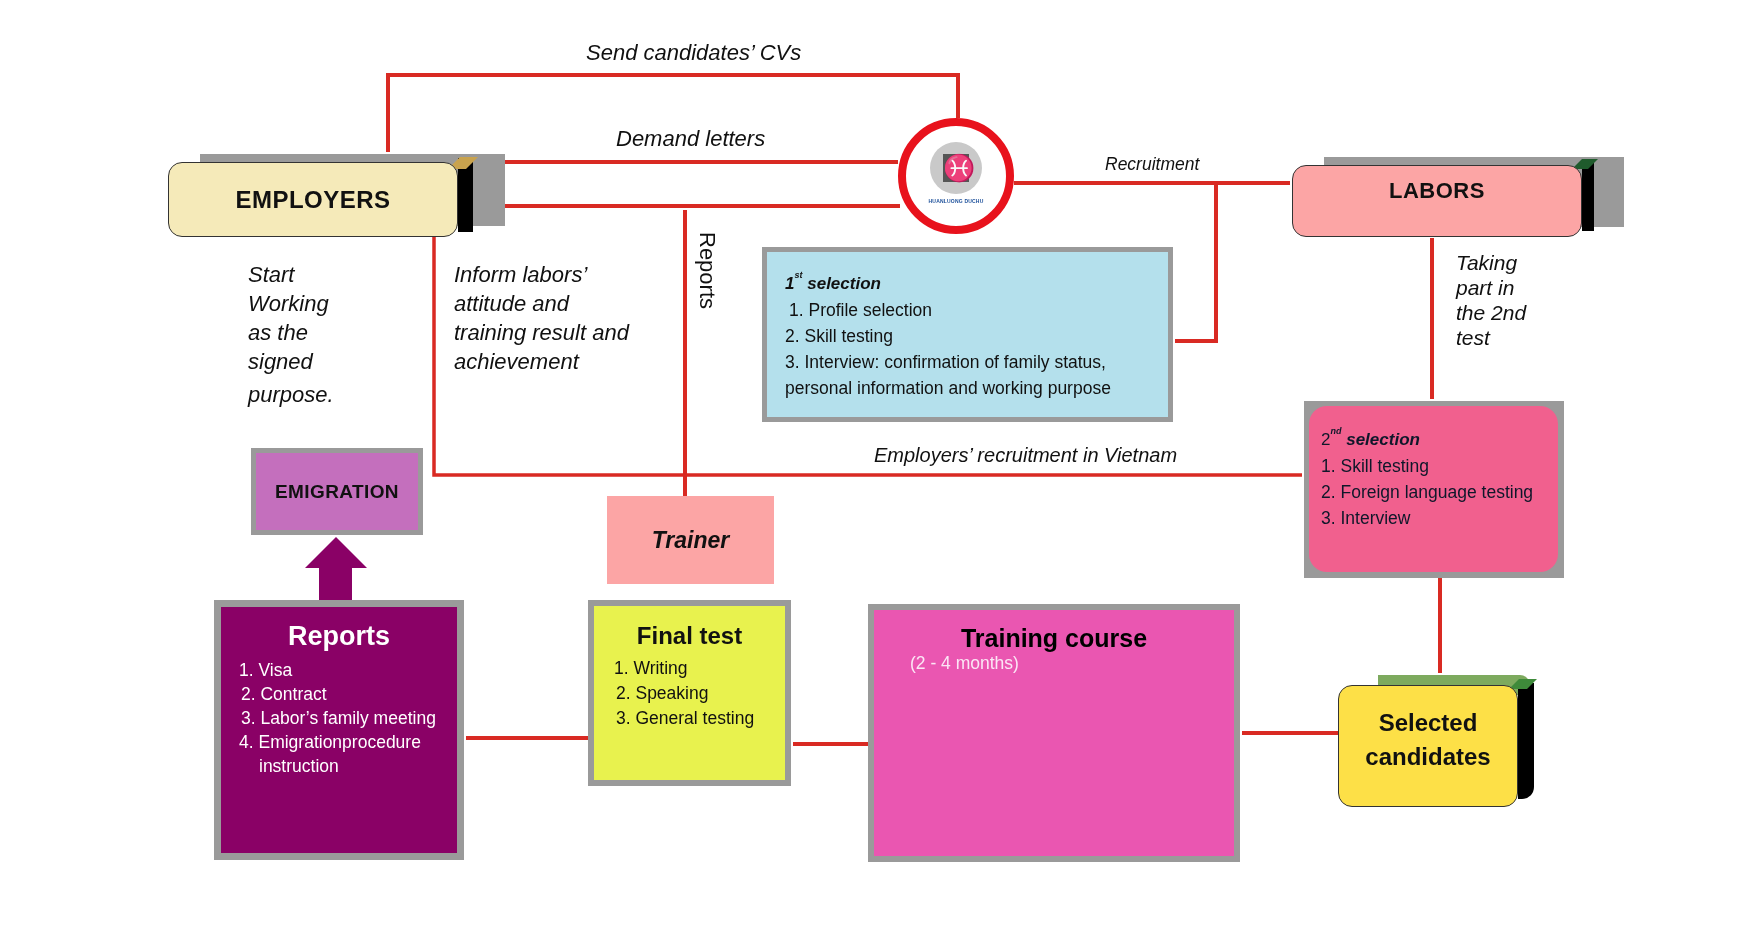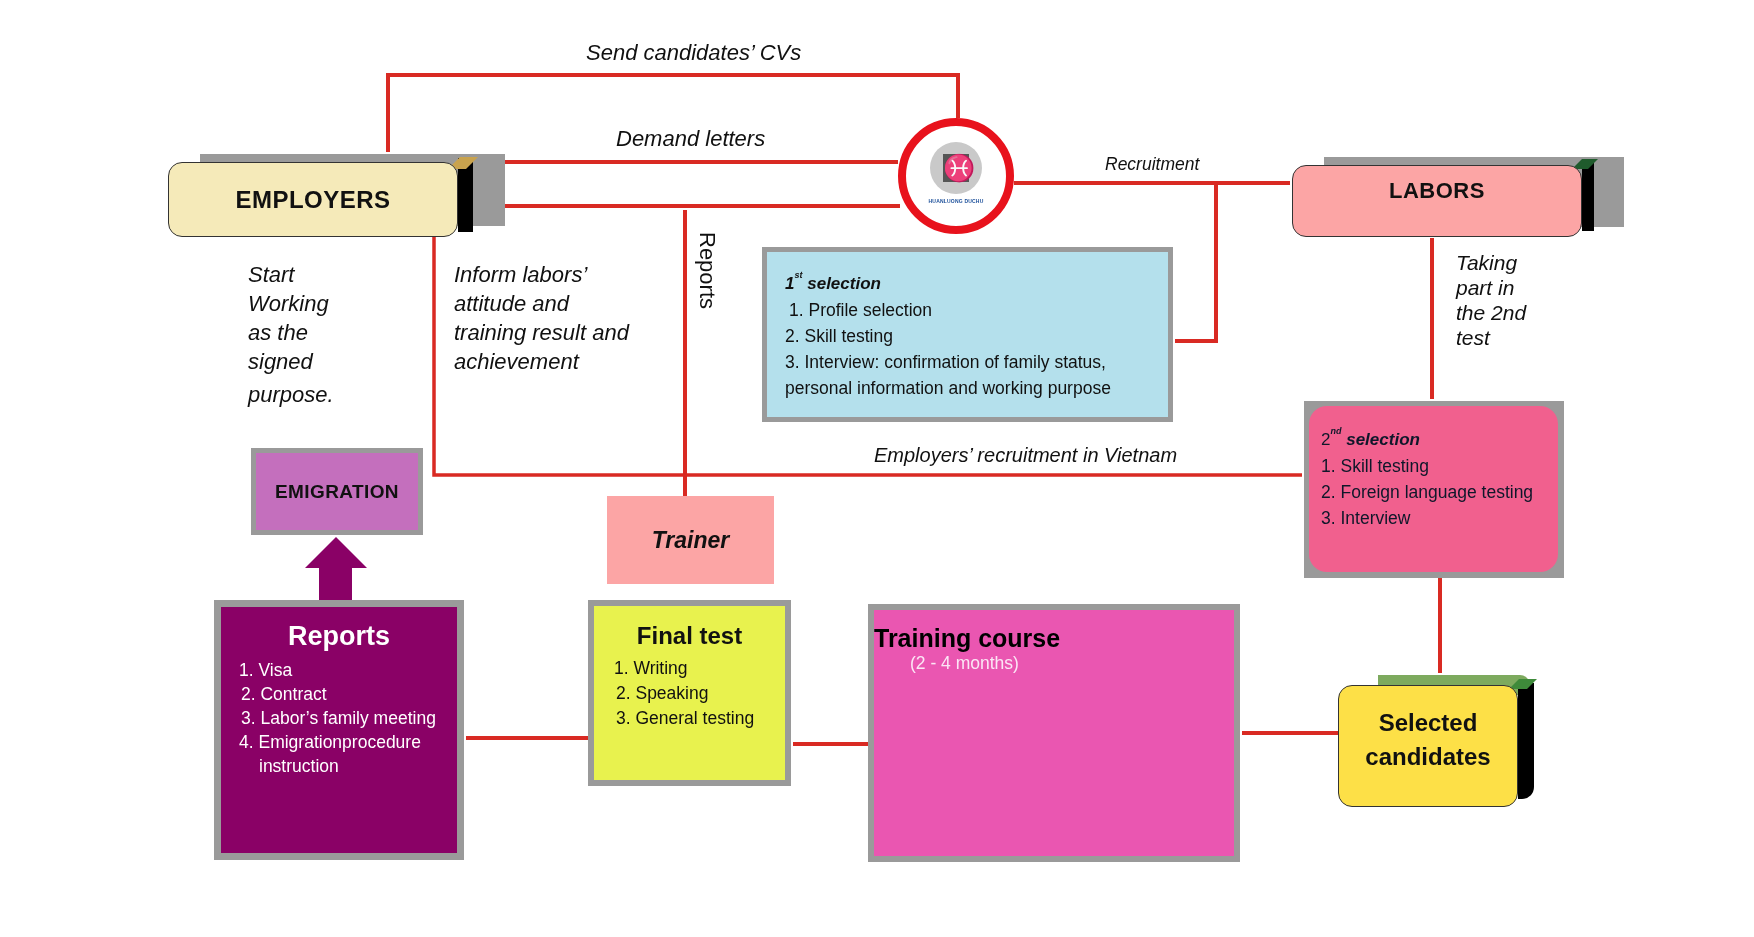--- a/index.html
+++ b/index.html
@@ -36,21 +36,21 @@
   #sel1 { left:762px; top:247px; width:411px; height:175px; background:#b4e0ec; border:5px solid #9a9a9a; padding:14px 18px 0 18px; font-size:17.5px; line-height:26px; }
   #sel1 .head, #sel2 .head { font-weight:bold; font-style:italic; font-size:17px; }
   sup { font-size:9px; font-weight:bold; font-style:italic; position:relative; top:-4px; }
 
   
   #sel2-frame { left:1304px; top:401px; width:260px; height:177px; background:#9a9a9a; }
   #sel2 { left:1309px; top:406px; width:249px; height:166px; background:#f1608e; border-radius:18px; padding:16px 0 0 12px; font-size:17.5px; line-height:26px; color:#0f172a; }
 
   
   #training { left:868px; top:604px; width:372px; height:258px; background:#ea56b1; border:6px solid #9a9a9a; padding:0 0 0 36px; font-size:17.5px; color:#1a0a1a; }
-  #training .title { font-weight:bold; font-size:25px; color:#000; text-align:left; margin:14px 0 0 -36px; }
+  #training .title { font-weight:bold; font-size:25px; color:#000; text-align:center; margin:14px 0 0 -36px; }
   #training .duration { color:#fbe6f5; }
   #training .list li { line-height:25px; }
 
   
   #final { left:588px; top:600px; width:203px; height:186px; background:#e8f24e; border:6px solid #9a9a9a; padding:0 0 0 20px; font-size:17.5px; }
   #final .title { font-weight:bold; font-size:24px; text-align:center; margin:16px 0 6px -20px; }
   #final .list li { line-height:25px; }
 
   
   #trainer { left:607px; top:496px; width:167px; height:88px; background:#fca5a5; display:flex; align-items:center; justify-content:center; font-weight:bold; font-style:italic; font-size:23px; }

